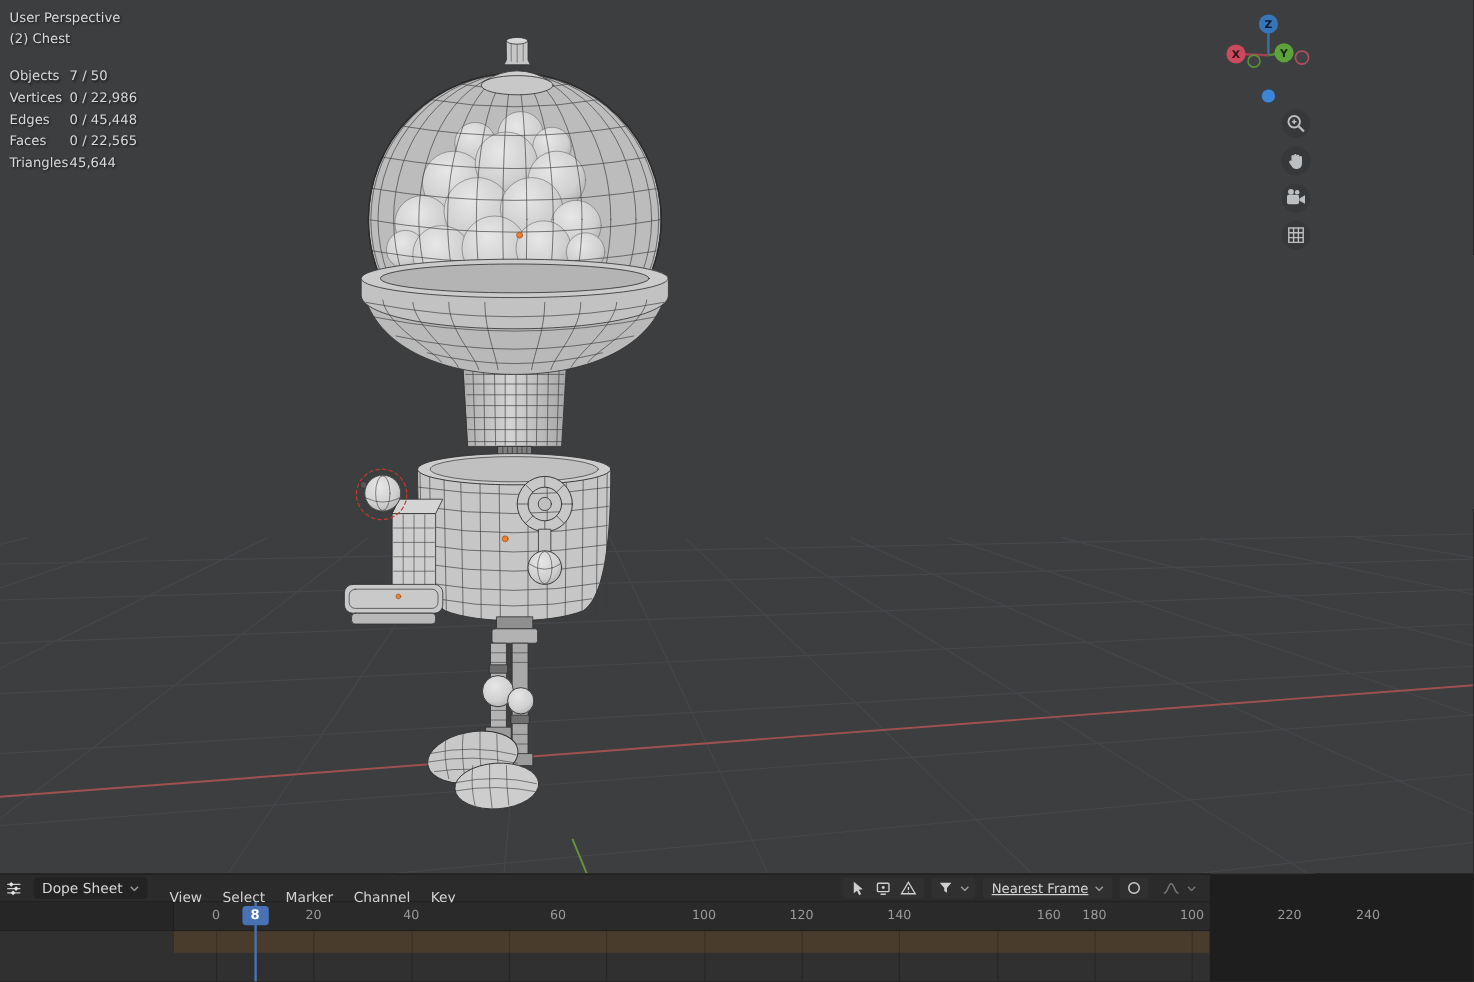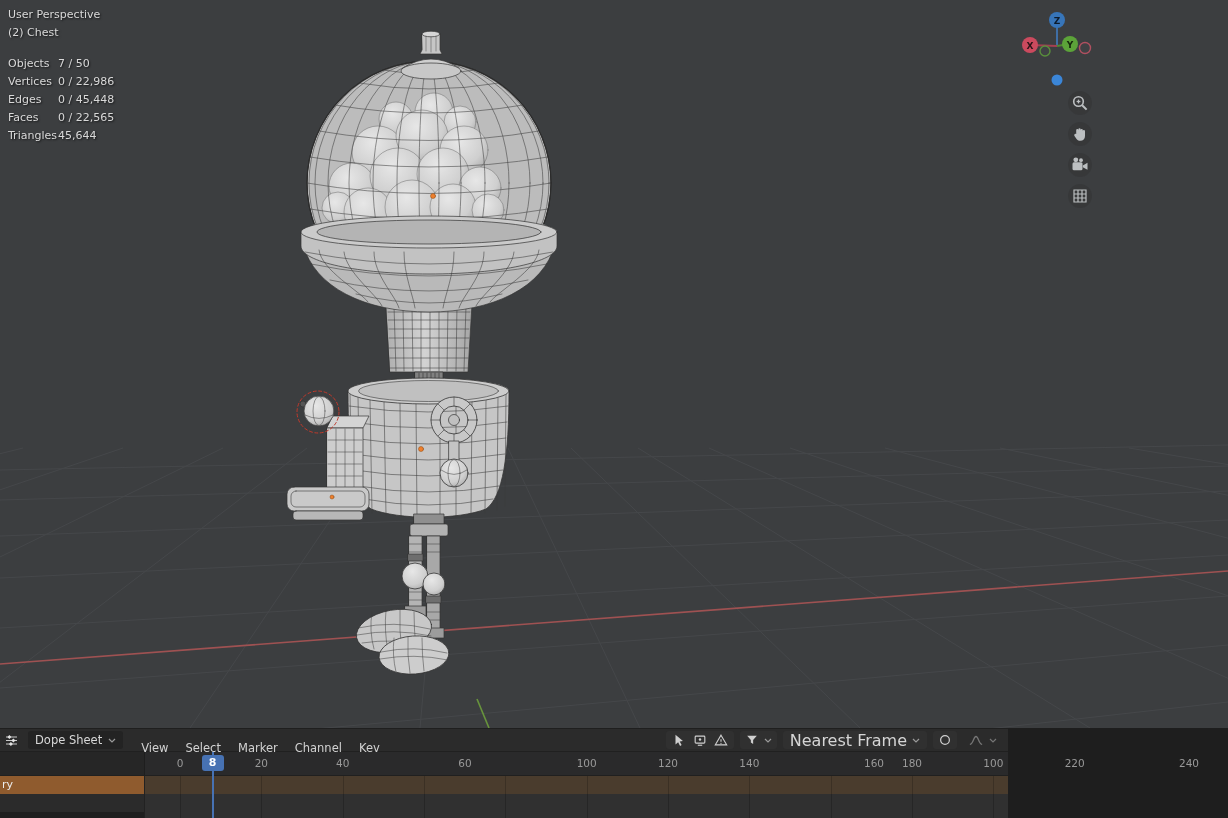--- a/index.html
+++ b/index.html
@@ -30,21 +30,21 @@
              border-bottom:1px solid #202020;display:flex;align-items:center;
              padding:0 6px 0 2px;gap:8px;box-sizing:border-box;color:#d4d4d4;font-size:12px;}
   .editor-type{width:18px;height:18px;display:flex;align-items:center;justify-content:center;border-radius:3px;}
   .mode-dd{display:flex;align-items:center;gap:6px;background:#232323;border-radius:3px;
            height:18px;padding:0 7px;font-size:11.5px;color:#d8d8d8;}
   .ds-menus{display:flex;gap:17px;margin-left:10px;}
   .ds-menu{color:#d2d2d2;font-size:11.5px;cursor:default;margin-top:16px;}
   .ds-right{margin-left:auto;display:flex;align-items:center;gap:6px;}
   .pill{display:flex;align-items:center;gap:5px;background:#303030;border-radius:3px;
         height:18px;padding:0 5px;}
-  .pill.text{padding:0 7px;font-size:16px;color:#d5d5d5;min-width:86px;justify-content:space-between;}
+  .pill.text{padding:0 7px;font-size:11px;color:#d5d5d5;min-width:86px;justify-content:space-between;text-decoration:underline;}
   .pill.dim{background:transparent;opacity:.45;}
   .icon16{width:16px;height:16px;display:flex;align-items:center;justify-content:center;}
 
   .ds-ruler{position:relative;height:24px;background:#2a2a2b;border-bottom:1px solid #202020;box-sizing:border-box;}
   .ruler-corner{position:absolute;left:0;top:0;width:145px;height:100%;background:#262626;
                 border-right:1px solid #1e1e1e;box-sizing:border-box;z-index:2;}
   .tick{position:absolute;top:0;transform:translateX(-50%);color:#999;font-size:10.5px;line-height:23px;}
 
   .ds-channels{position:relative;height:42px;background:#303030;overflow:hidden;}
   .summary-strip{position:absolute;left:145px;right:0;top:0;height:18px;background:#4a3c2d;}
@@ -492,47 +492,41 @@
           <span class="tick" style="left: 342.667px;">40</span>
           <span class="tick" style="left: 424px; margin-left: 41px;">60</span>
           <span class="tick" style="left: 505.333px; margin-top: 32px;">80</span>
           <span class="tick" style="left: 586.667px;">100</span>
           <span class="tick" style="left: 668px;">120</span>
           <span class="tick" style="left: 749.333px;">140</span>
           <span class="tick" style="left: 874px;">160</span>
           <span class="tick" style="left: 912px;">180</span>
           <span class="tick" style="left: 993.333px;">100</span>
           <span class="tick" style="left: 1074.67px;">220</span>
-          <span class="tick" style="left: 1189px;">240</span>
+          <span class="tick" style="left: 1140px;">240</span>
         </div>
     </div>
 
     <div class="ds-channels">
       <div class="summary-strip"></div>
       <div>
           <div class="gridline" style="left: 180px;"></div>
           <div class="gridline" style="left: 261.333px;"></div>
           <div class="gridline" style="left: 342.667px;"></div>
           <div class="gridline" style="left: 424px;"></div>
           <div class="gridline" style="left: 505.333px;"></div>
           <div class="gridline" style="left: 586.667px;"></div>
           <div class="gridline" style="left: 668px;"></div>
           <div class="gridline" style="left: 749.333px;"></div>
           <div class="gridline" style="left: 830.667px;"></div>
           <div class="gridline" style="left: 912px;"></div>
           <div class="gridline" style="left: 993.333px;"></div>
           <div class="gridline" style="left: 1074.67px;"></div>
           <div class="gridline" style="left: 1156px;"></div>
         </div>
-      <div class="left-panel">
-        <div class="summary-row">
-          <span>ry</span>
-        </div>
-        <div class="panel-bottom"></div>
-      </div>
     </div>
 
     <div class="playhead" style="left: 212.533px;">
       <div class="line"></div>
       <div class="label">8</div>
     </div>
   </div>
 </div>
 
 </body></html>

